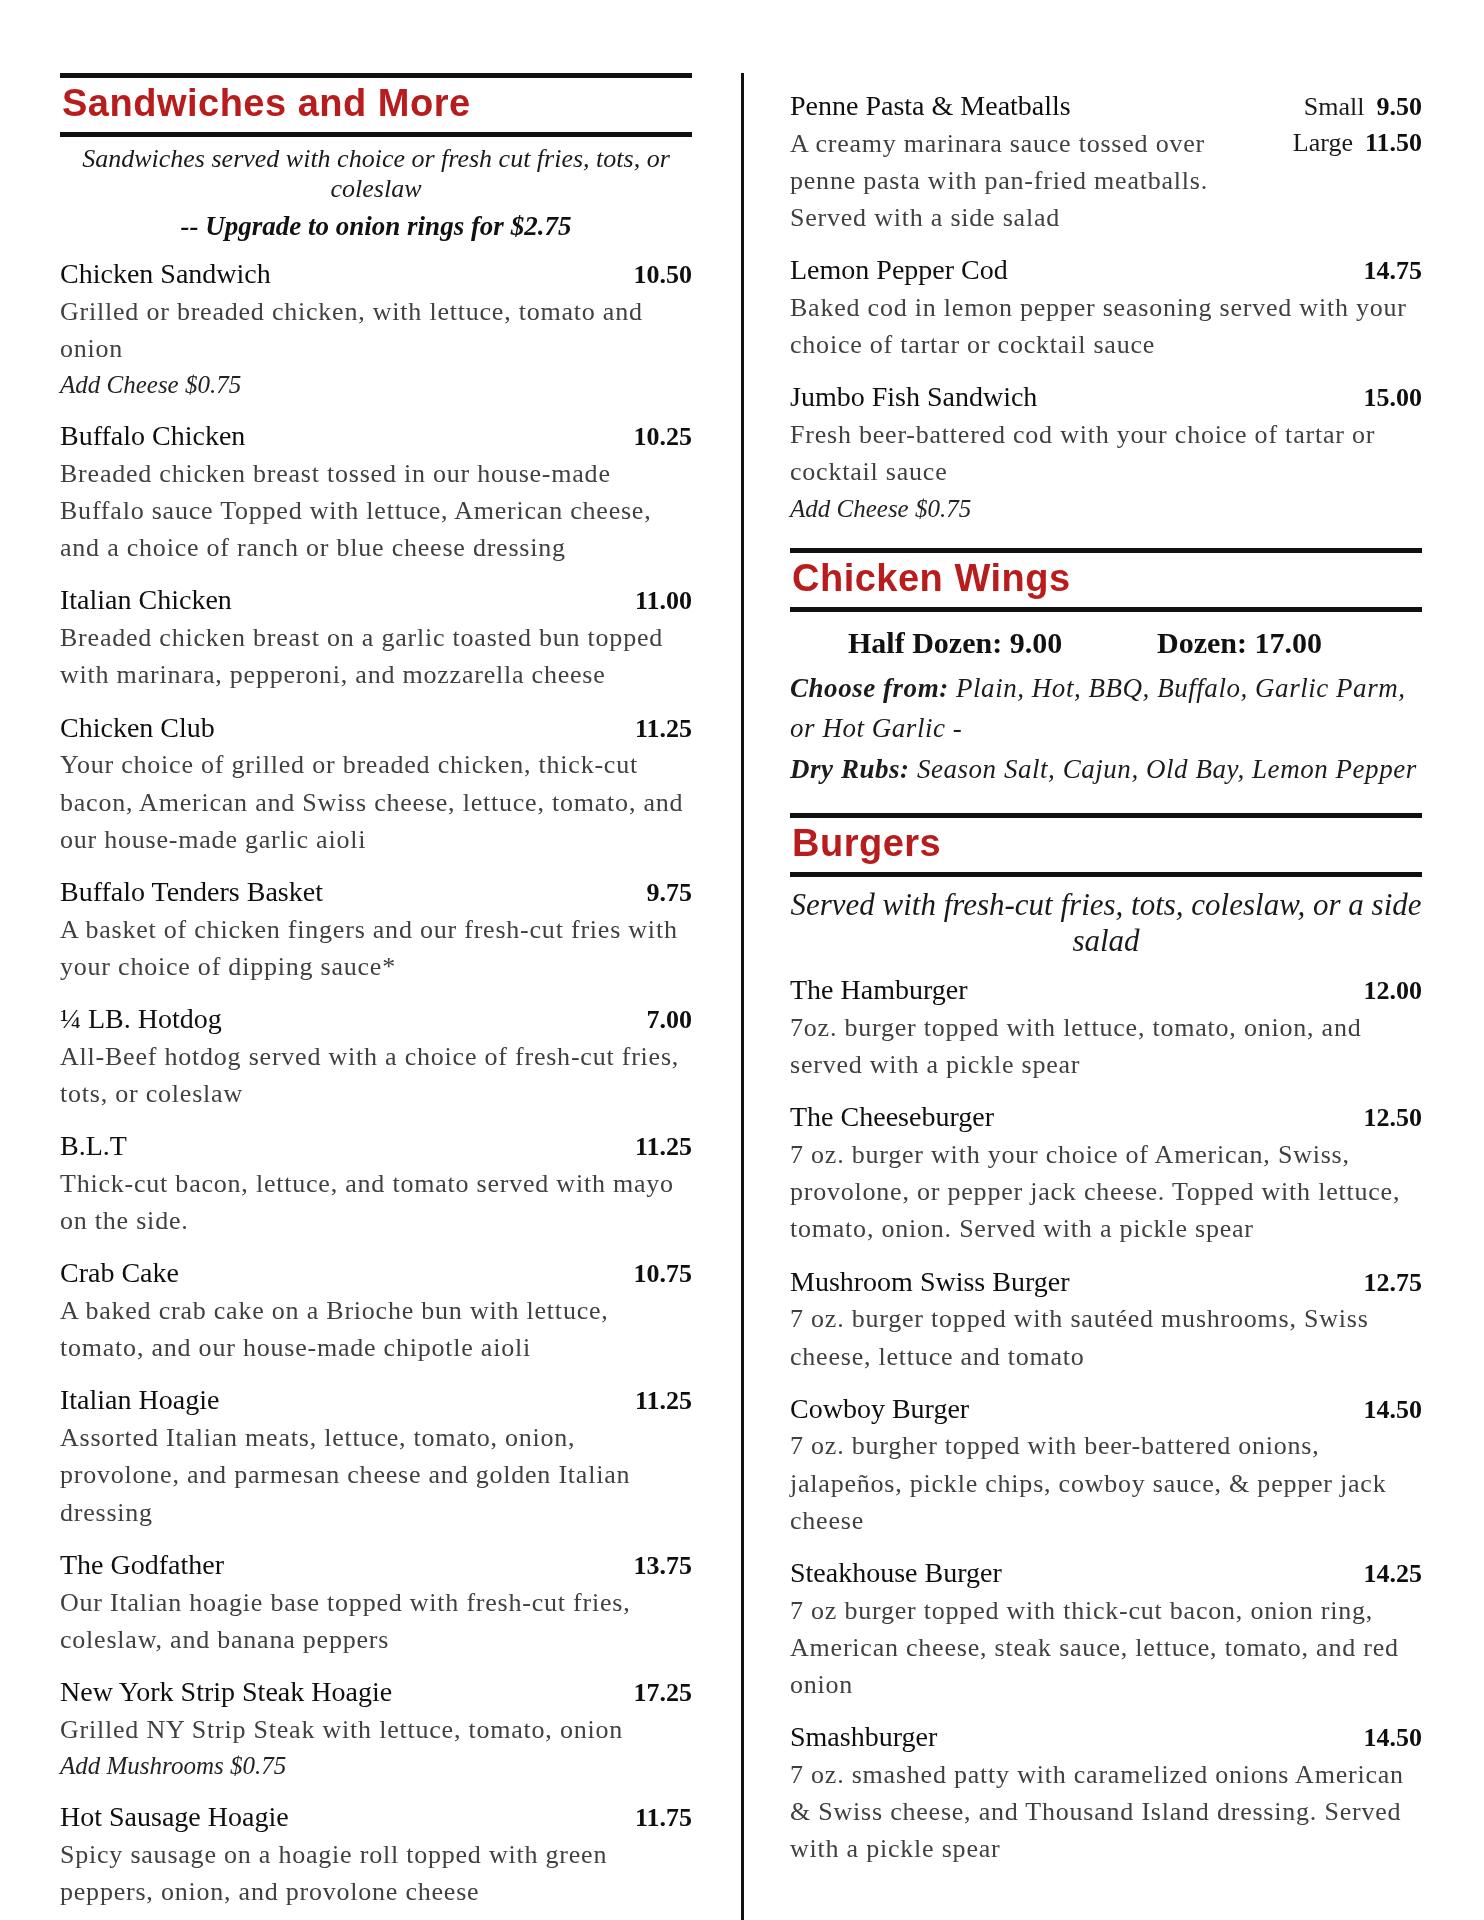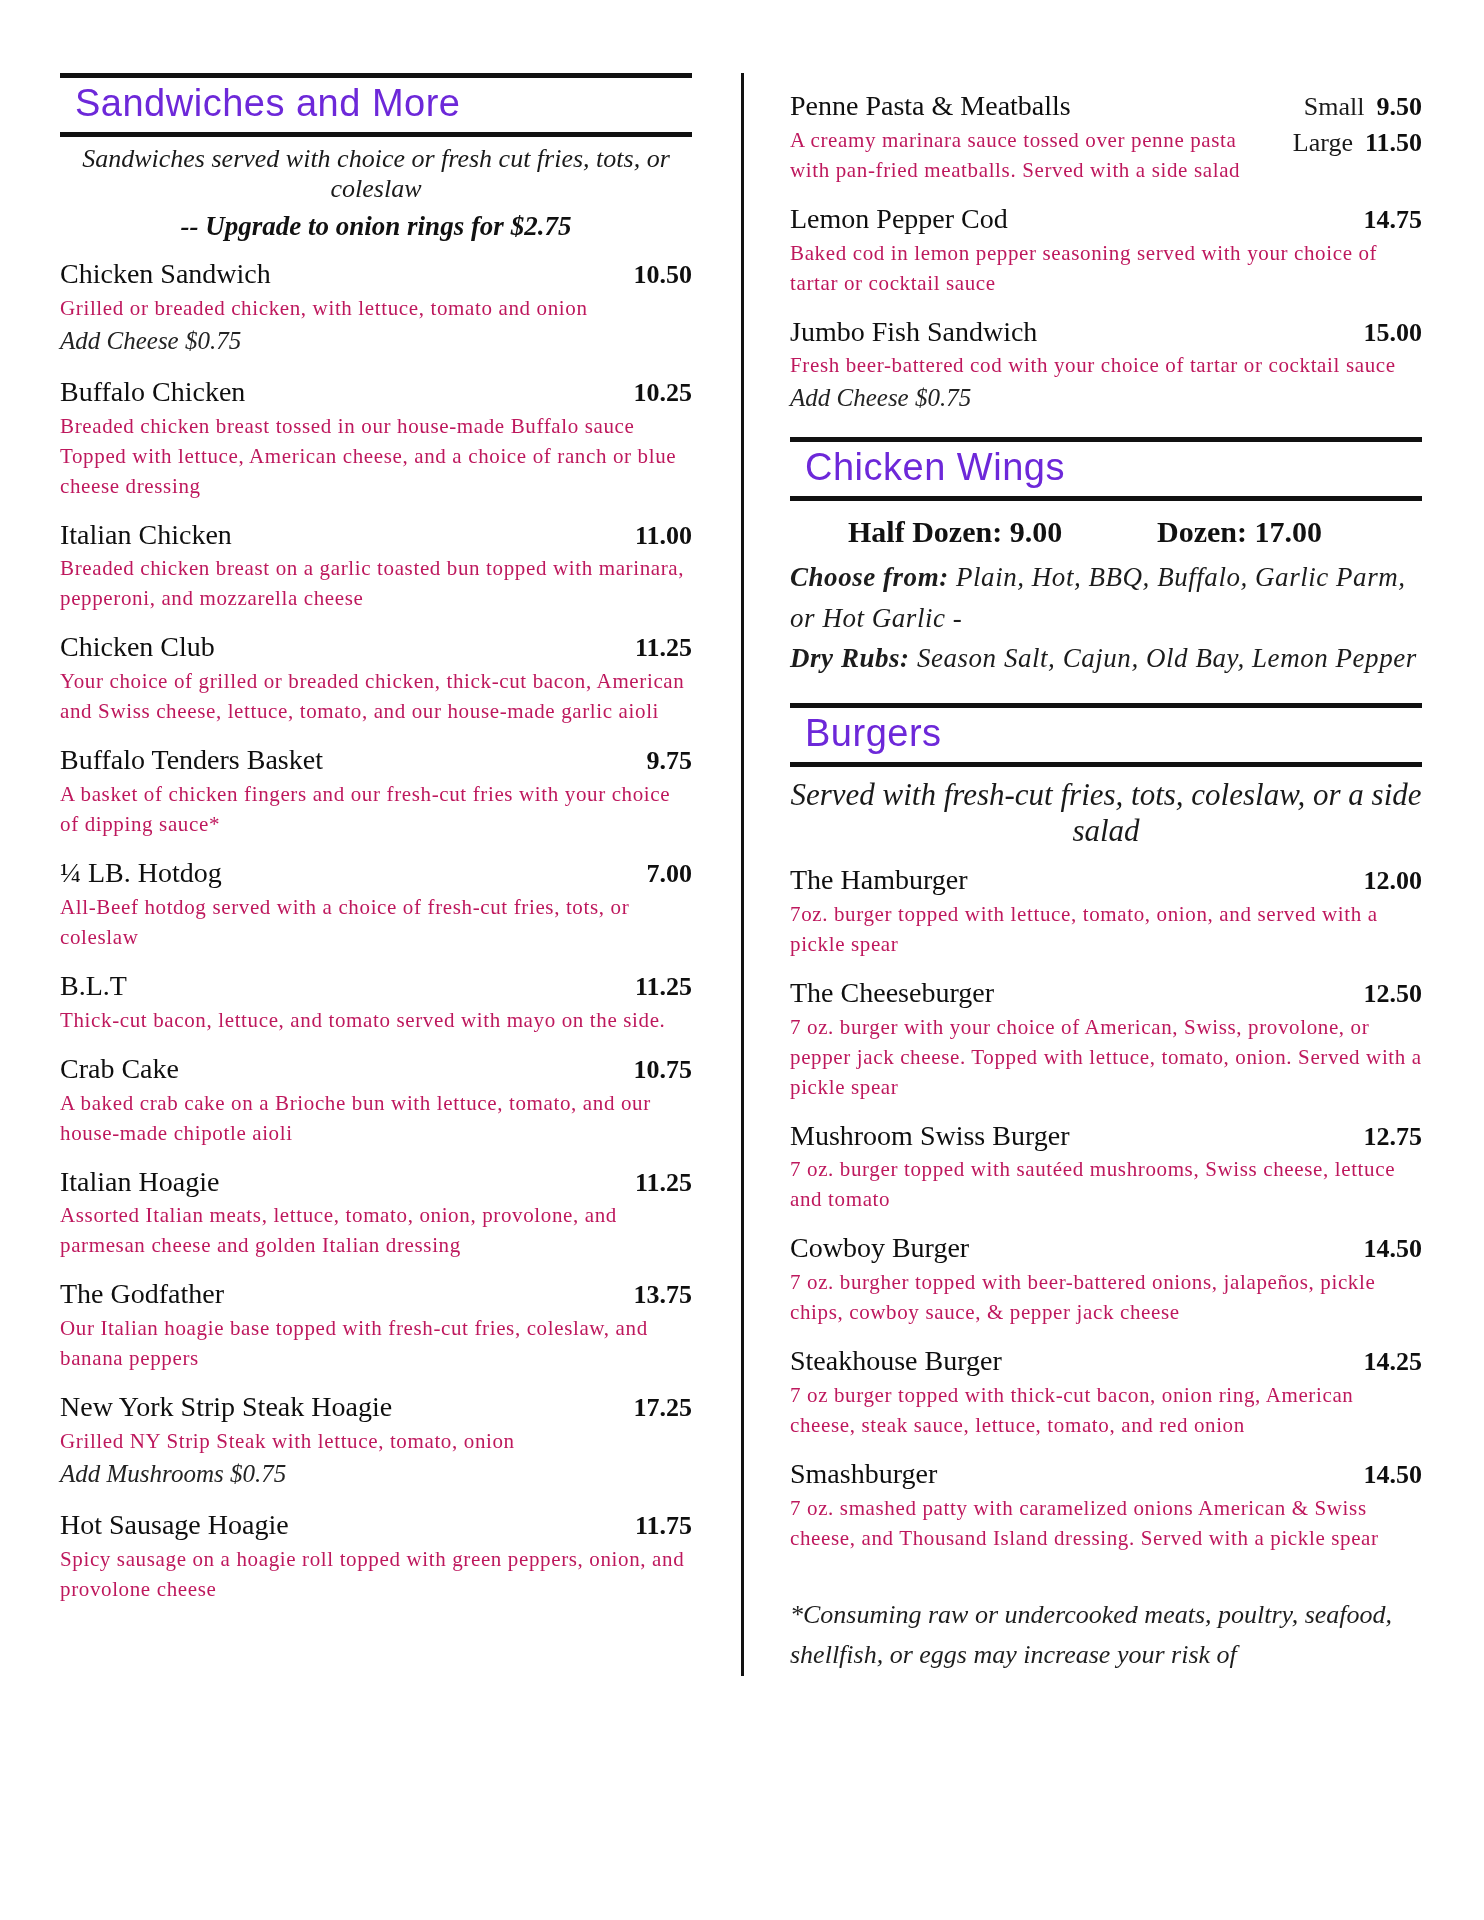--- a/index.html
+++ b/index.html
@@ -17,46 +17,45 @@
     align-items: stretch;
     padding: 73px 60px 0 60px;
   }
   .col-left  { width: 632px; }
   .col-right { width: 632px; padding-top: 14px; }
   .vdivider  { width: 3px; background: #111; margin: 0 46px 0 49px; }
 
   .section-rule { height: 5px; background: #111; }
   .heading {
     font-family: "Liberation Sans", sans-serif;
-    font-weight: 400;
+    font-weight: 700;
     font-size: 38px;
     letter-spacing: 0.5px;
     padding: 4px 0 7px 2px;
-    color: #6d28d9;
-    margin-left: 13px;
+    color: #b91c1c;
   }
   .sub1 {
     font-style: italic;
     font-size: 26px;
     text-align: center;
     margin-top: 7px;
     color: #1a1a1a;
   }
   .sub2 {
     font-style: italic;
     font-weight: 700;
     font-size: 27px;
     text-align: center;
     margin: 7px 0 13px 0;
   }
   .item { margin-bottom: 15px; }
   .row  { display: flex; justify-content: space-between; align-items: baseline; }
   .nm   { font-weight: 400; font-size: 28px; line-height: 1.35; color: #0f0f0f; }
   .pr   { font-weight: 700; font-size: 26px; color: #0f0f0f; }
-  .ds   { font-size: 21px; line-height: 1.43; letter-spacing: 0.03em; color: #be185d; }
+  .ds   { font-size: 26px; line-height: 1.43; letter-spacing: 0.03em; color: #404040; }
   .nt   { font-style: italic; font-size: 25px; line-height: 1.4; color: #232323; }
 
   .szline .sz { font-size: 26px; color: #1a1a1a; }
   .szline .pr { margin-left: 12px; }
   .penne { position: relative; }
   .penne-ds { max-width: 452px; }
   .penne-large { position: absolute; right: 0; top: 3px; }
 
   .sec-block { margin-top: 22px; }
   .wings-prices {

